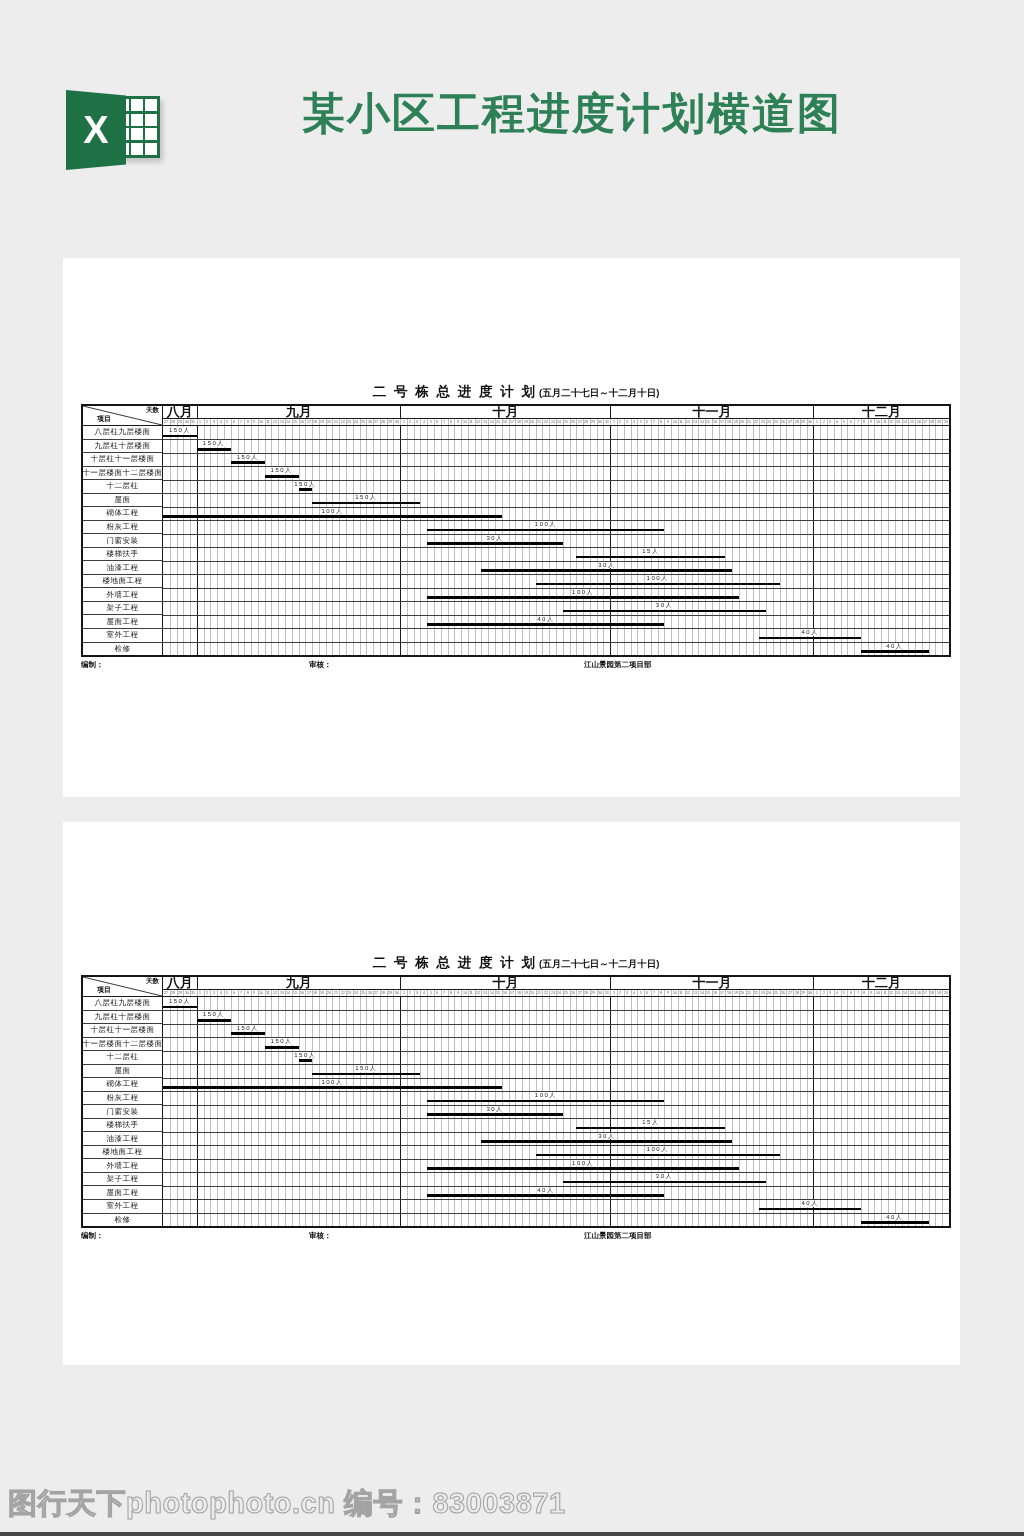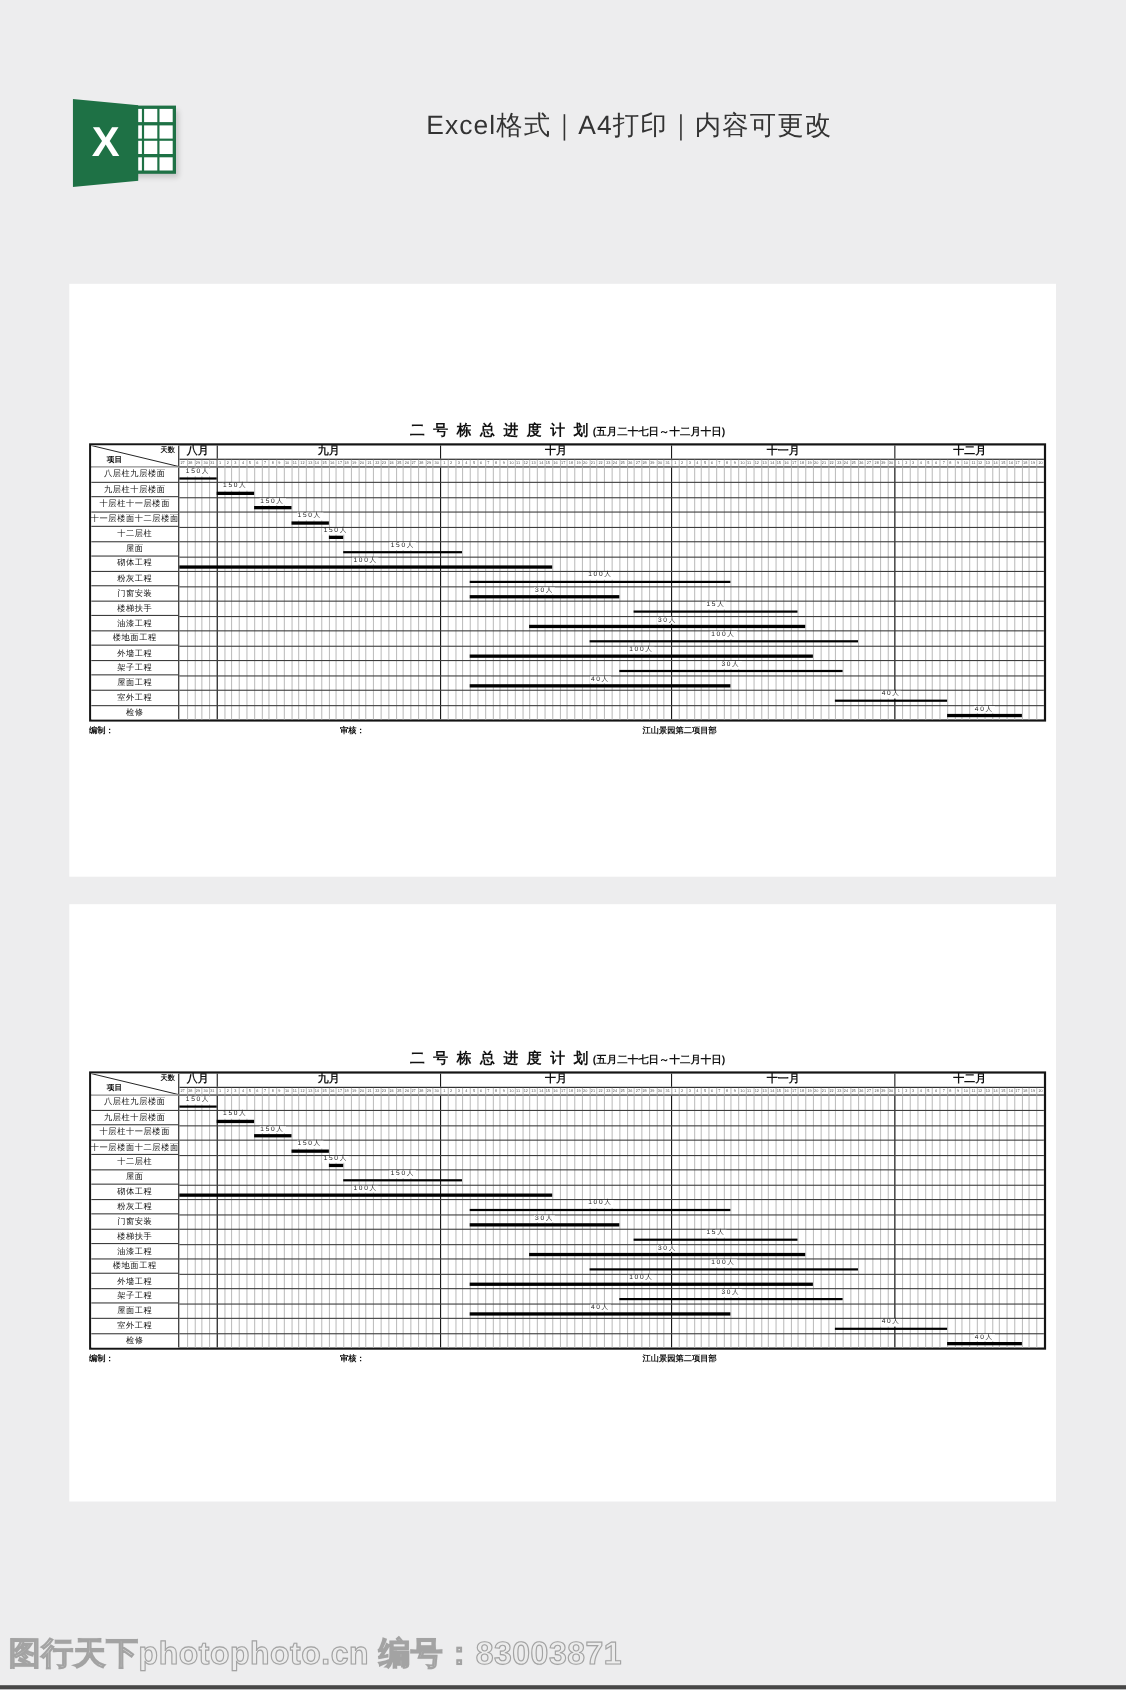--- a/index.html
+++ b/index.html
@@ -34,21 +34,21 @@
   .g-sub{font-size:9.5px;font-weight:bold;margin-left:2px;}
 
   .g-table{border:2px solid #141414;height:253px;position:relative;background:#fff;}
   .g-head{height:20px;display:flex;border-bottom:1px solid #1a1a1a;}
   .g-corner{width:80px;flex:0 0 80px;border-right:1px solid #1a1a1a;position:relative;background:#fff;}
   .diag{position:absolute;left:0;top:0;width:100%;height:100%;}
   .c-top{position:absolute;right:3px;top:0;font-size:6.5px;font-weight:bold;color:#111;}
   .c-bottom{position:absolute;left:14px;bottom:1px;font-size:7px;font-weight:bold;color:#111;}
   .g-mwrap{flex:1;display:flex;flex-direction:column;}
   .g-mrow{height:12.5px;display:flex;border-bottom:1px solid #1a1a1a;}
-  .g-month{border-right:1px solid #1a1a1a;text-align:center;font-size:10px;font-weight:bold;
+  .g-month{border-right:1px solid #1a1a1a;text-align:center;font-size:13px;font-weight:bold;
            line-height:11.5px;flex-basis:0;color:#111;}
   .g-month.last{border-right:none;}
   .g-drow{flex:1;position:relative;}
   .g-daynum{position:absolute;top:50%;transform:translate(-50%,-50%) scale(0.5);font-size:7px;
             color:#555;line-height:1;}
   .vline{position:absolute;top:0;bottom:0;width:1px;}
   .vline.light{background:#bfbfbf;}
   .vline.dark{background:#1a1a1a;}
   .g-body{position:absolute;top:20px;left:0;right:0;bottom:0;display:flex;}
   .g-names{width:80px;flex:0 0 80px;border-right:1px solid #1a1a1a;display:flex;flex-direction:column;background:#fff;}
@@ -87,21 +87,21 @@
     <div class="xi-cell"></div>
     <div class="xi-cell"></div>
     <div class="xi-cell"></div>
   </div>
   <div class="xi-book">
     <span class="xi-x">X</span>
   </div>
 </div>
 
 <div class="head-text">
-  <div class="page-subtitle">Excel格式｜A4打印｜内容可更改</div>
+  <div class="page-title">某小区工程进度计划横道图</div>
 </div>
 
 <section class="panel panel-1">
   <div class="gantt">
       <div class="g-title"><span class="g-main">二 号 栋 总 进 度 计 划</span><span class="g-sub">(五月二十七日～十二月十日)</span></div>
       <div class="g-table">
         <div class="g-head">
           <div class="g-corner">
             <svg class="diag" viewBox="0 0 80 20" preserveAspectRatio="none">
               <line x1="0" y1="0" x2="80" y2="20" stroke="#1a1a1a" stroke-width="0.9"></line>

